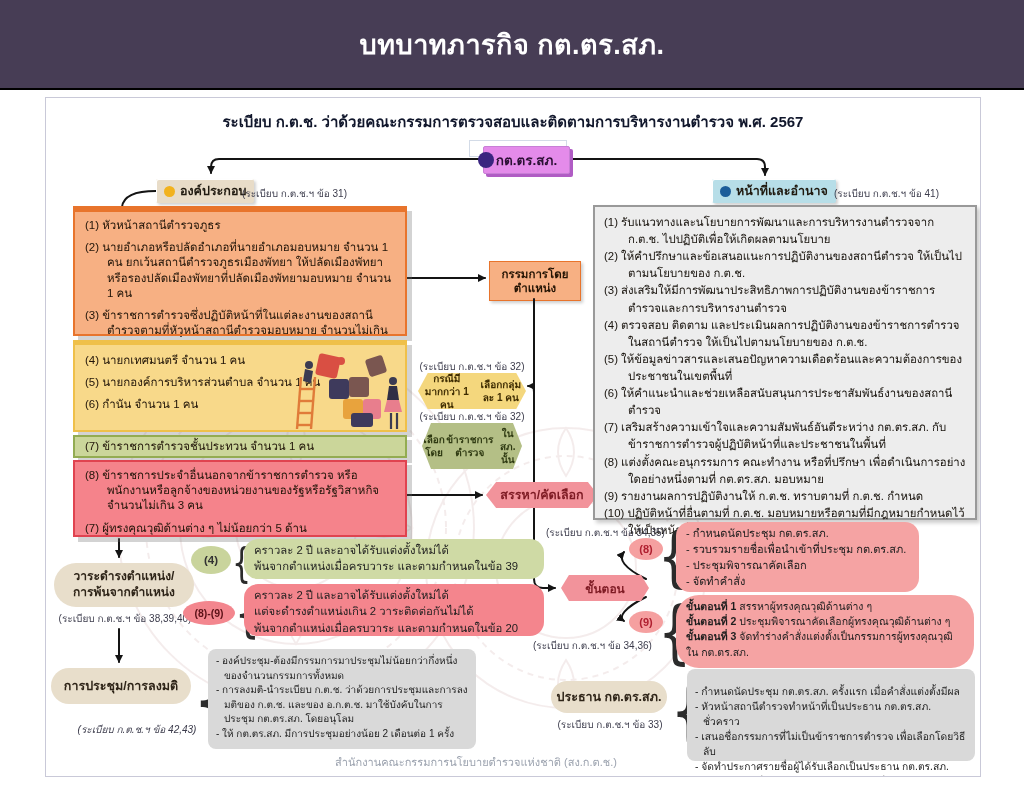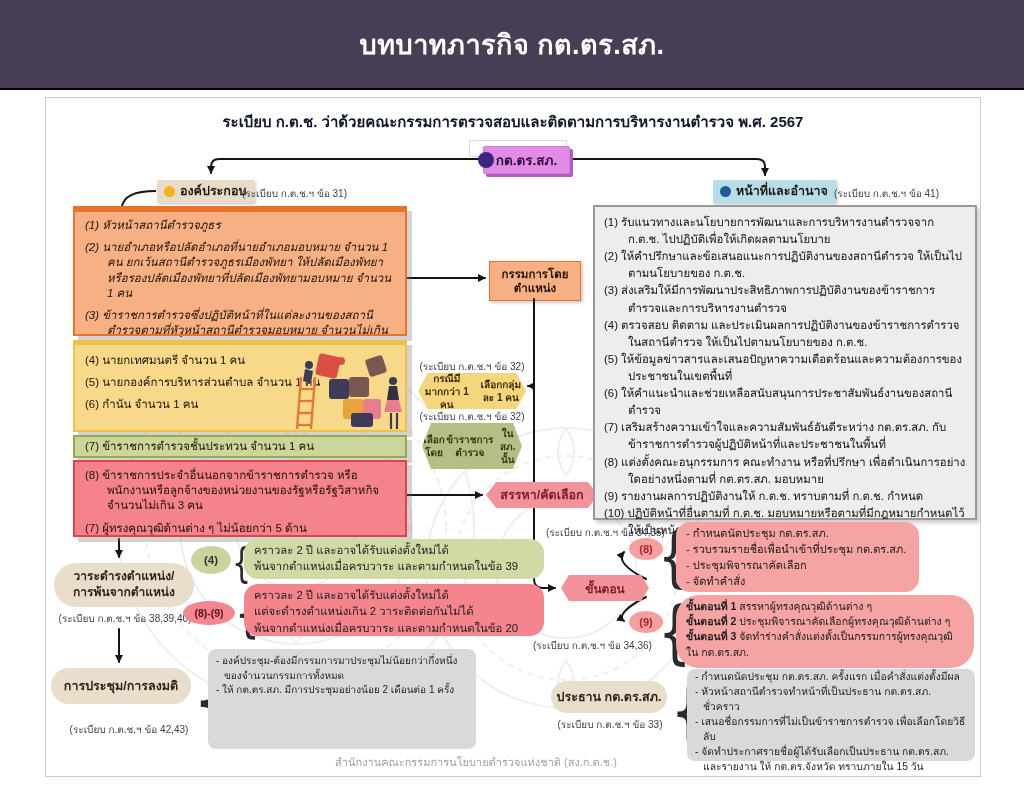--- a/index.html
+++ b/index.html
@@ -26,21 +26,21 @@
   .tag{display:flex;align-items:center;gap:5px;font-weight:bold;font-size:12.5px;color:#201a10;
        border-radius:2px;padding:0 8px;height:24px;box-shadow:1px 1px 0 #ffffff inset,2px 2px 3px rgba(0,0,0,.18);}
   .tag .dot{width:11px;height:11px;border-radius:50%;flex:0 0 auto;}
   .ref{font-size:10px;color:#3c3c4c;white-space:nowrap;}
   
   .memberbox{left:27px;width:334px;box-sizing:border-box;padding:6px 8px 6px 10px;
              box-shadow:5px 5px 0 rgba(110,110,110,.30);z-index:2;}
   .memberbox .item{font-size:11.5px;line-height:1.32;color:#201408;padding-left:22px;text-indent:-22px;
                    overflow-wrap:break-word;}
   .memberbox .item + .item{margin-top:7px;}
-  .orange{top:108px;height:130px;background:#F7B083;border:2px solid #E8742C;border-top-width:6px;font-style:italic;}
+  .orange{top:108px;height:130px;background:#F7B083;border:2px solid #E8742C;border-top-width:6px;}
   .yellowb{top:242px;height:92px;background:#F8D98A;border:2px solid #EFC04A;border-top-width:5px;}
   .greenb{top:337px;height:23px;background:#CBD69A;border:2px solid #93AC52;display:flex;align-items:center;}
   .pinkb{top:362px;height:77px;background:#F5838B;border:2px solid #E04350;}
   
   .committee{left:443px;top:163px;width:90px;height:38px;background:#F7B083;border:1.5px solid #E8742C;
              box-shadow:2px 2px 3px rgba(0,0,0,.2);display:flex;flex-direction:column;align-items:center;
              justify-content:center;font-weight:bold;font-size:11.5px;color:#231303;line-height:1.25;text-align:center;}
   .hex{clip-path:polygon(9% 0,91% 0,100% 50%,91% 100%,9% 100%,0 50%);display:flex;flex-direction:row;
        align-items:center;justify-content:center;text-align:center;font-weight:bold;z-index:2;}
   .hex-yellow{left:372px;top:275px;width:108px;height:36px;background:#F4D77D;color:#3D2B00;font-size:10px;line-height:1.3;}
@@ -260,33 +260,34 @@
     <div class="abs brace" style="left:189px;top:488px;font-size:52px;line-height:54px;">{</div>
     <div class="abs card pink-card" style="left:198px;top:486px;width:300px;height:52px;padding:3px 10px;">
       <div class="ln" style="font-size:11.3px;">คราวละ 2 ปี และอาจได้รับแต่งตั้งใหม่ได้</div>
       <div class="ln" style="font-size:11.3px;">แต่จะดำรงตำแหน่งเกิน 2 วาระติดต่อกันไม่ได้</div>
       <div class="ln" style="font-size:11.3px;">พ้นจากตำแหน่งเมื่อครบวาระ และตามกำหนดในข้อ 20</div>
     </div>
 
     <div class="abs beige" style="left:5px;top:570px;width:140px;height:36px;font-size:12.5px;">
       <span>การประชุม/การลงมติ</span>
     </div>
-    <div class="abs ref refc" style="left:8px;top:624px;width:150px;">(ระเบียบ ก.ต.ช.ฯ ข้อ 42,43)</div>
+    <div class="abs ref refc" style="left:16px;top:624px;width:150px;font-style:italic;">(ระเบียบ ก.ต.ช.ฯ ข้อ 42,43)</div>
     <div class="abs brace" style="left:146px;top:553px;font-size:94px;line-height:98px;">{</div>
     <div class="abs card grey-card" style="left:162px;top:551px;width:268px;height:100px;padding:5px 8px;">
       <div class="ln" style="font-size:10px;padding-left:8px;text-indent:-8px;">- องค์ประชุม-ต้องมีกรรมการมาประชุมไม่น้อยกว่ากึ่งหนึ่งของจำนวนกรรมการทั้งหมด</div>
+      <div class="ln" style="font-size:10px;padding-left:8px;text-indent:-8px;">- การลงมติ-นำระเบียบ ก.ต.ช. ว่าด้วยการประชุมและการลงมติของ ก.ต.ช. และของ อ.ก.ต.ช. มาใช้บังคับในการประชุม กต.ตร.สภ. โดยอนุโลม</div>
       <div class="ln" style="font-size:10px;padding-left:8px;text-indent:-8px;">- ให้ กต.ตร.สภ. มีการประชุมอย่างน้อย 2 เดือนต่อ 1 ครั้ง</div>
     </div>
 
     <div class="abs beige" style="left:505px;top:583px;width:116px;height:32px;font-size:12.5px;">
       <span>ประธาน กต.ตร.สภ.</span>
     </div>
     <div class="abs ref refc" style="left:502px;top:619px;width:124px;">(ระเบียบ ก.ต.ช.ฯ ข้อ 33)</div>
     <div class="abs brace" style="left:624px;top:571px;font-size:80px;line-height:84px;">{</div>
-    <div class="abs card grey-card" style="left:641px;top:571px;width:288px;height:92px;padding:1px 8px;">
+    <div class="abs card grey-card" style="left:641px;top:571px;width:288px;height:92px;padding:16px 8px;">
       <div class="ln" style="font-size:10.3px;padding-left:8px;text-indent:-8px;">- กำหนดนัดประชุม กต.ตร.สภ. ครั้งแรก เมื่อคำสั่งแต่งตั้งมีผล</div>
       <div class="ln" style="font-size:10.3px;padding-left:8px;text-indent:-8px;">- หัวหน้าสถานีตำรวจทำหน้าที่เป็นประธาน กต.ตร.สภ. ชั่วคราว</div>
       <div class="ln" style="font-size:10.3px;padding-left:8px;text-indent:-8px;">- เสนอชื่อกรรมการที่ไม่เป็นข้าราชการตำรวจ เพื่อเลือกโดยวิธีลับ</div>
       <div class="ln" style="font-size:10.3px;padding-left:8px;text-indent:-8px;">- จัดทำประกาศรายชื่อผู้ได้รับเลือกเป็นประธาน กต.ตร.สภ. และรายงาน ให้ กต.ตร.จังหวัด ทราบภายใน 15 วัน</div>
     </div>
 
     <div class="footer">สำนักงานคณะกรรมการนโยบายตำรวจแห่งชาติ (สง.ก.ต.ช.)</div>
   </div>
 </div>
 

